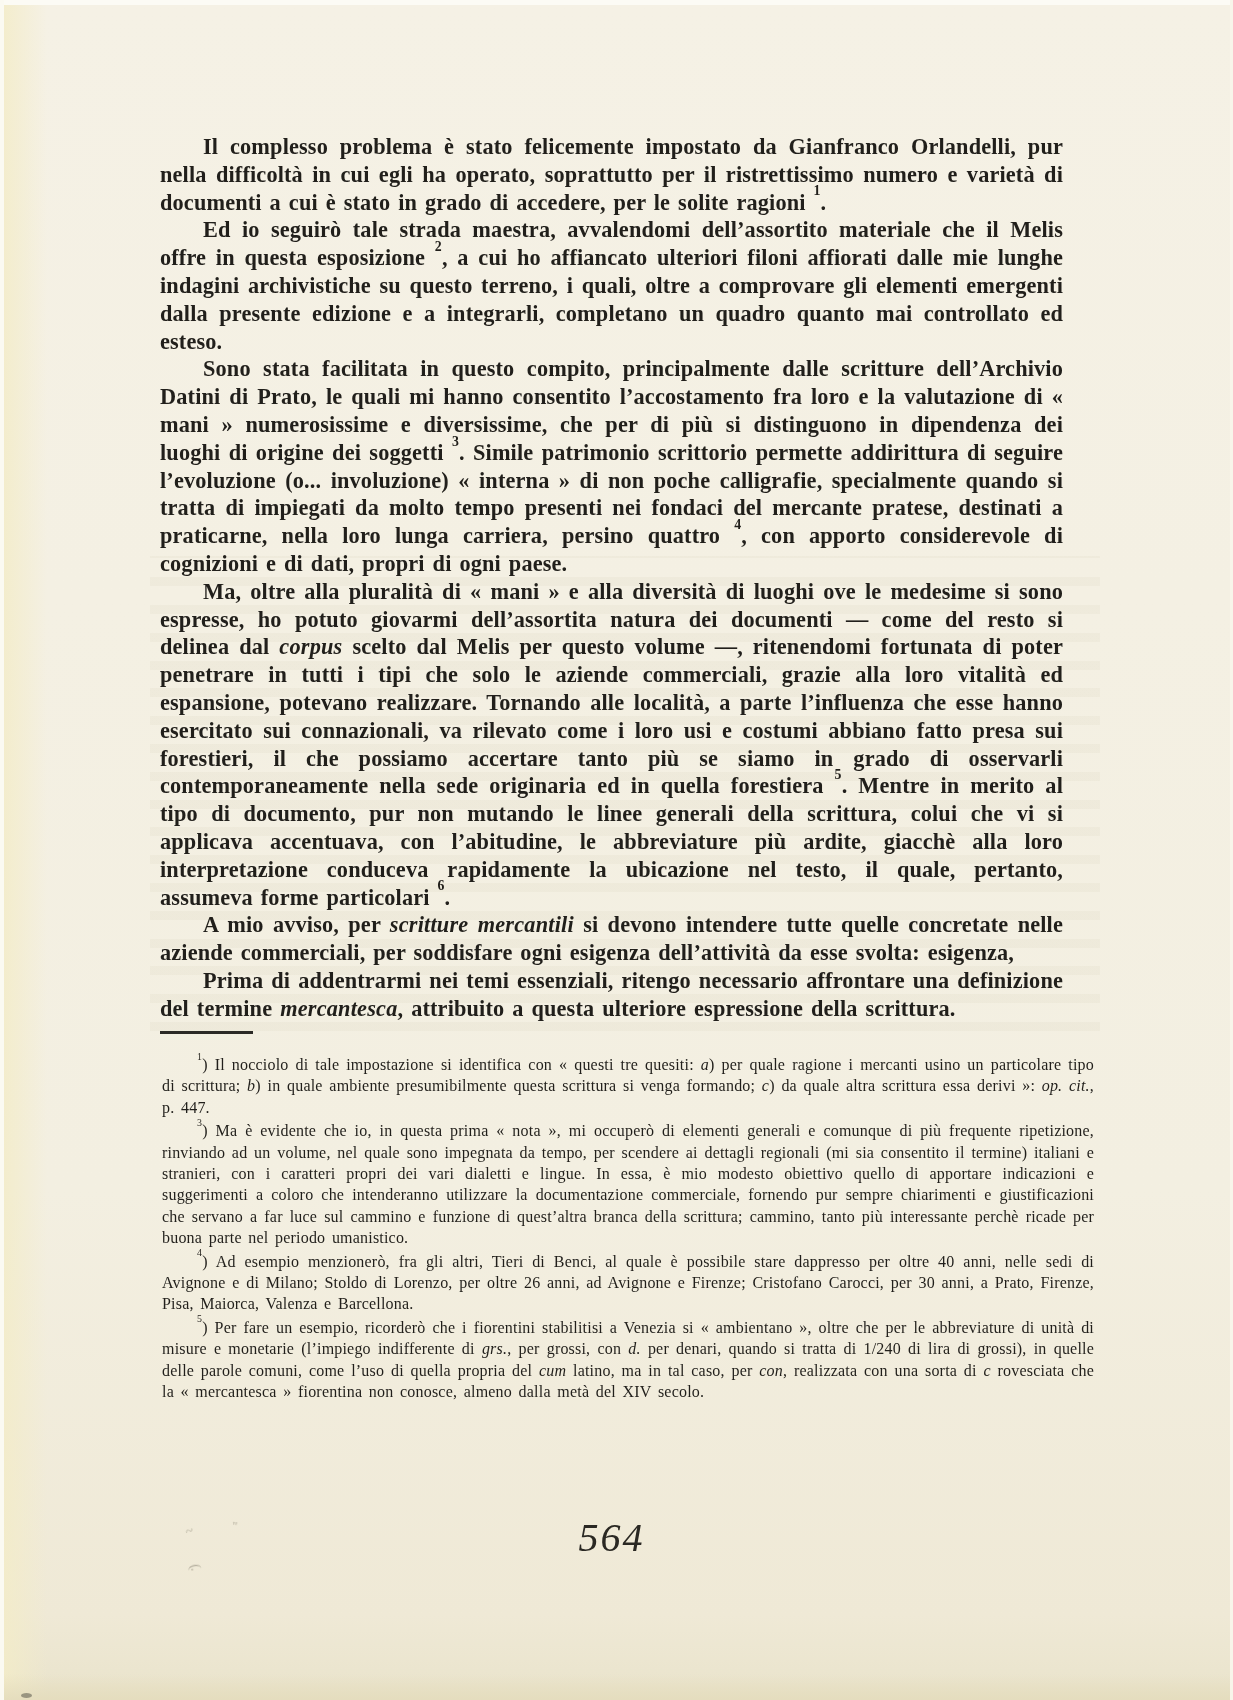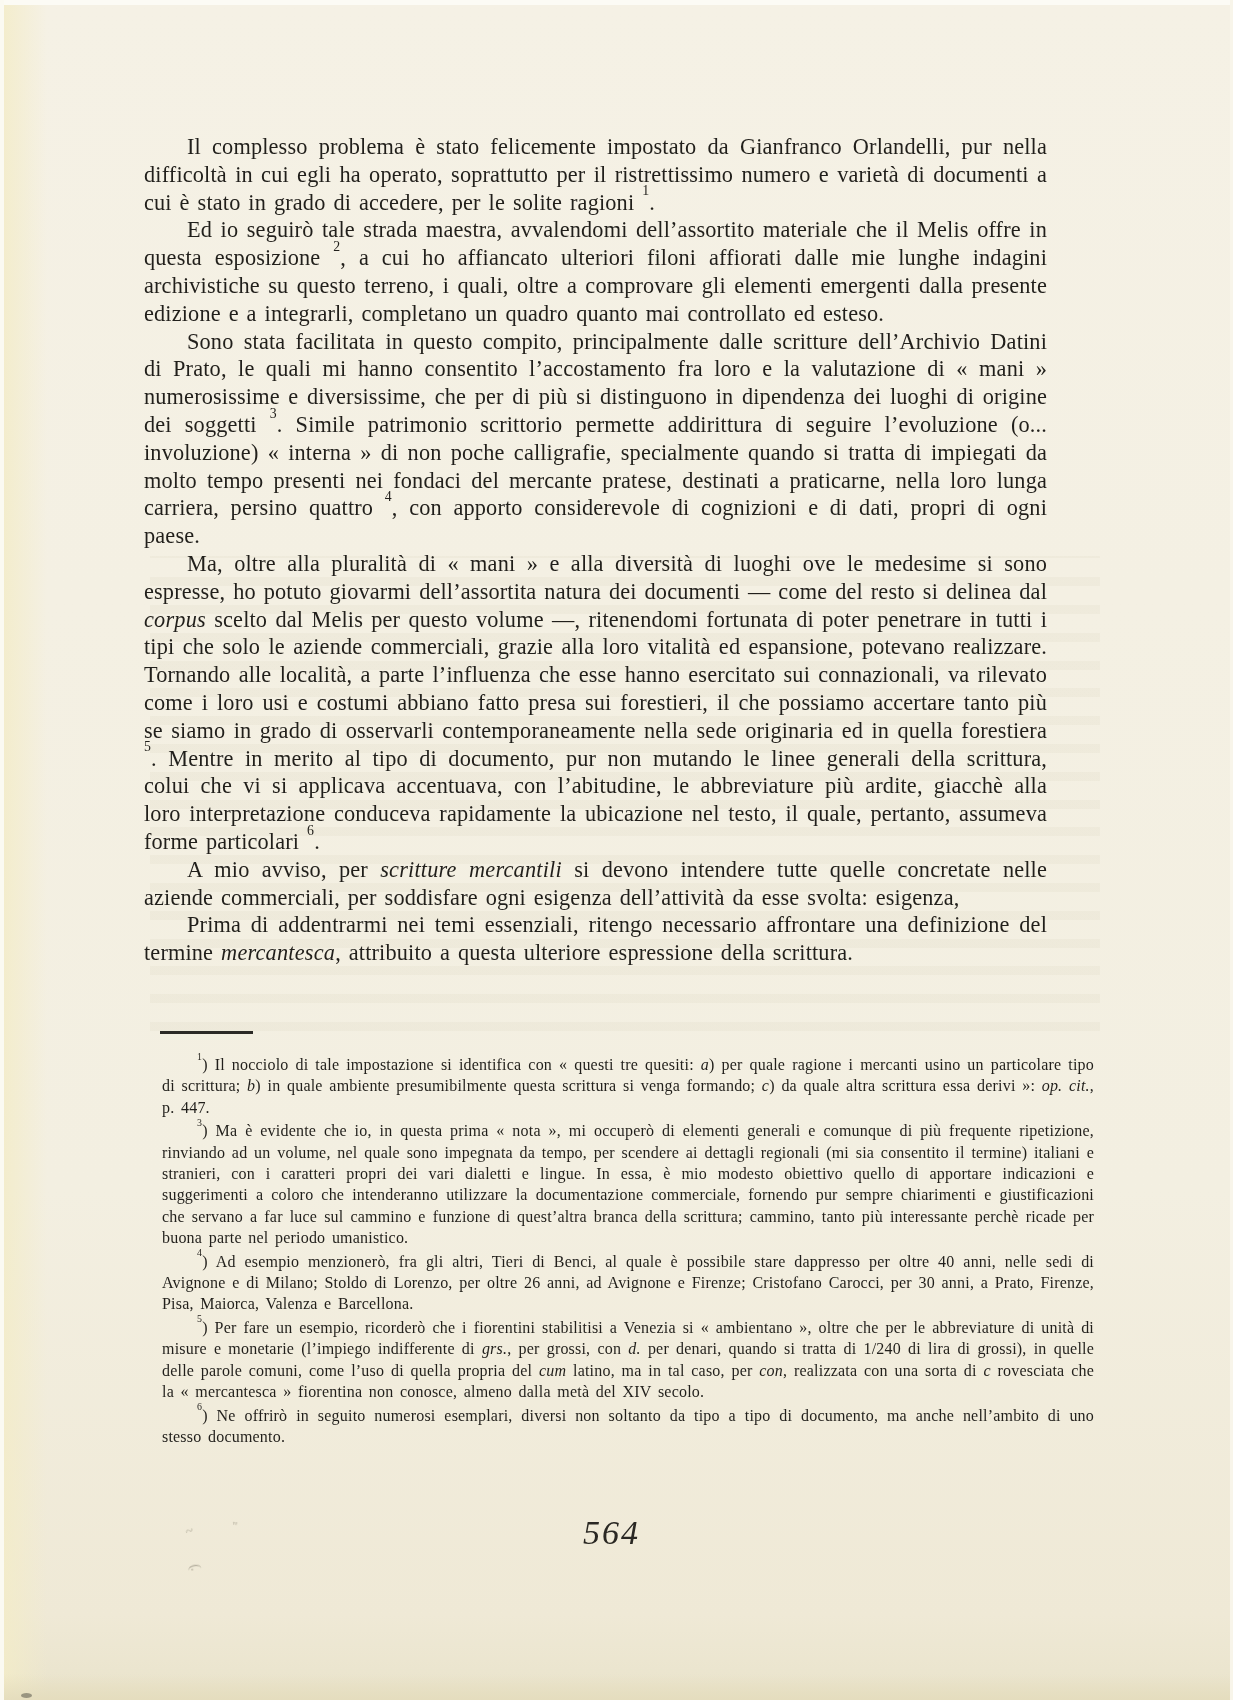--- a/index.html
+++ b/index.html
@@ -16,38 +16,38 @@
   .tint-left{position:absolute;top:0;left:3px;width:52px;height:1700px;
     background:linear-gradient(90deg,rgba(243,236,200,0.85),rgba(243,236,200,0) 85%);}
   .tint-bottom{position:absolute;left:0;bottom:0;width:100%;height:26px;
     background:linear-gradient(180deg,rgba(233,226,198,0),rgba(228,220,188,0.9));}
   .speck{position:absolute;left:21px;bottom:2px;width:11px;height:5px;border-radius:50%;
     background:#5d5a4e;opacity:.55;filter:blur(0.5px);}
   
   .ghost{position:absolute;left:150px;top:556px;width:950px;height:475px;pointer-events:none;
     background:repeating-linear-gradient(0deg,rgba(150,140,96,0.055) 0px,rgba(150,140,96,0.055) 9px,rgba(0,0,0,0) 9px,rgba(0,0,0,0) 27.8px);}
   
-  .body-text{position:absolute;left:144px;top:133px;width:903px;}
+  .body-text{position:absolute;left:160px;top:133px;width:903px;font-weight:bold;}
   .body-para{
     margin:0;text-align:justify;text-indent:43px;
     font-size:22.3px;line-height:27.8px;word-spacing:2.2px;letter-spacing:0.15px;
   }
   .body-para i{letter-spacing:0.2px;}
   sup{font-size:62%;line-height:0;position:relative;top:-0.42em;}
   
   .footnote-rule{position:absolute;left:160px;top:1031px;width:93px;height:2.5px;background:#2c2a26;}
   .footnotes{position:absolute;left:160px;top:1052px;width:936px;}
   .footnote{
     margin:2px;text-align:justify;text-indent:35px;
     font-size:16px;line-height:21.4px;word-spacing:2.4px;letter-spacing:0.2px;
   }
   
   .page-number{
     position:absolute;left:160px;top:1514px;width:903px;text-align:center;
-    font-style:italic;font-size:34px;letter-spacing:2px;color:#2a2823;
+    font-style:italic;font-size:40px;letter-spacing:2px;color:#2a2823;
   }
   
   .smudge{position:absolute;color:#8a8474;opacity:.55;filter:blur(0.6px);font-size:14px;}
   .smudge-a{left:186px;top:1524px;transform:rotate(-18deg);}
   .smudge-b{left:232px;top:1518px;transform:rotate(8deg);font-size:13px;}
   .smudge-c{left:193px;top:1558px;transform:rotate(80deg);font-size:15px;letter-spacing:-2px;}
 </style>
 </head>
 <body>
 
@@ -69,21 +69,20 @@
       <p class="body-para"><span>Prima di addentrarmi nei temi essenziali, ritengo necessario affrontare una definizione del termine </span><i>mercantesca</i><span>, attribuito a questa ulteriore espressione della scrittura.</span></p>
     </div>
 
   <div class="footnote-rule"></div>
 
   <div class="footnotes" id="footnotes">
       <p class="footnote"><sup>1</sup>) <span>Il nocciolo di tale impostazione si identifica con « questi tre quesiti: </span><i>a</i><span>) per quale ragione i mercanti usino un particolare tipo di scrittura; </span><i>b</i><span>) in quale ambiente presumibilmente questa scrittura si venga formando; </span><i>c</i><span>) da quale altra scrittura essa derivi »: </span><i>op. cit.</i><span>, p. 447.</span></p>
       <p class="footnote"><sup>3</sup>) <span>Ma è evidente che io, in questa prima « nota », mi occuperò di elementi generali e comunque di più frequente ripetizione, rinviando ad un volume, nel quale sono impegnata da tempo, per scendere ai dettagli regionali (mi sia consentito il termine) italiani e stranieri, con i caratteri propri dei vari dialetti e lingue. In essa, è mio modesto obiettivo quello di apportare indicazioni e suggerimenti a coloro che intenderanno utilizzare la documentazione commerciale, fornendo pur sempre chiarimenti e giustificazioni che servano a far luce sul cammino e funzione di quest’altra branca della scrittura; cammino, tanto più interessante perchè ricade per buona parte nel periodo umanistico.</span></p>
       <p class="footnote"><sup>4</sup>) <span>Ad esempio menzionerò, fra gli altri, Tieri di Benci, al quale è possibile stare dappresso per oltre 40 anni, nelle sedi di Avignone e di Milano; Stoldo di Lorenzo, per oltre 26 anni, ad Avignone e Firenze; Cristofano Carocci, per 30 anni, a Prato, Firenze, Pisa, Maiorca, Valenza e Barcellona.</span></p>
       <p class="footnote"><sup>5</sup>) <span>Per fare un esempio, ricorderò che i fiorentini stabilitisi a Venezia si « ambientano », oltre che per le abbreviature di unità di misure e monetarie (l’impiego indifferente di </span><i>grs.</i><span>, per grossi, con </span><i>d.</i><span> per denari, quando si tratta di 1/240 di lira di grossi), in quelle delle parole comuni, come l’uso di quella propria del </span><i>cum</i><span> latino, ma in tal caso, per </span><i>con</i><span>, realizzata con una sorta di </span><i>c</i><span> rovesciata che la « mercantesca » fiorentina non conosce, almeno dalla metà del XIV secolo.</span></p>
-      <p class="footnote"><sup>6</sup>) <span>Ne offrirò in seguito numerosi esemplari, diversi non soltanto da tipo a tipo di documento, ma anche nell’ambito di uno stesso documento.</span></p>
     </div>
 
   <div class="page-number">564</div>
 
   <span class="smudge smudge-a">~</span>
   <span class="smudge smudge-b">"</span>
   <span class="smudge smudge-c">(.</span>
 
   <div class="speck"></div>
 </div>

